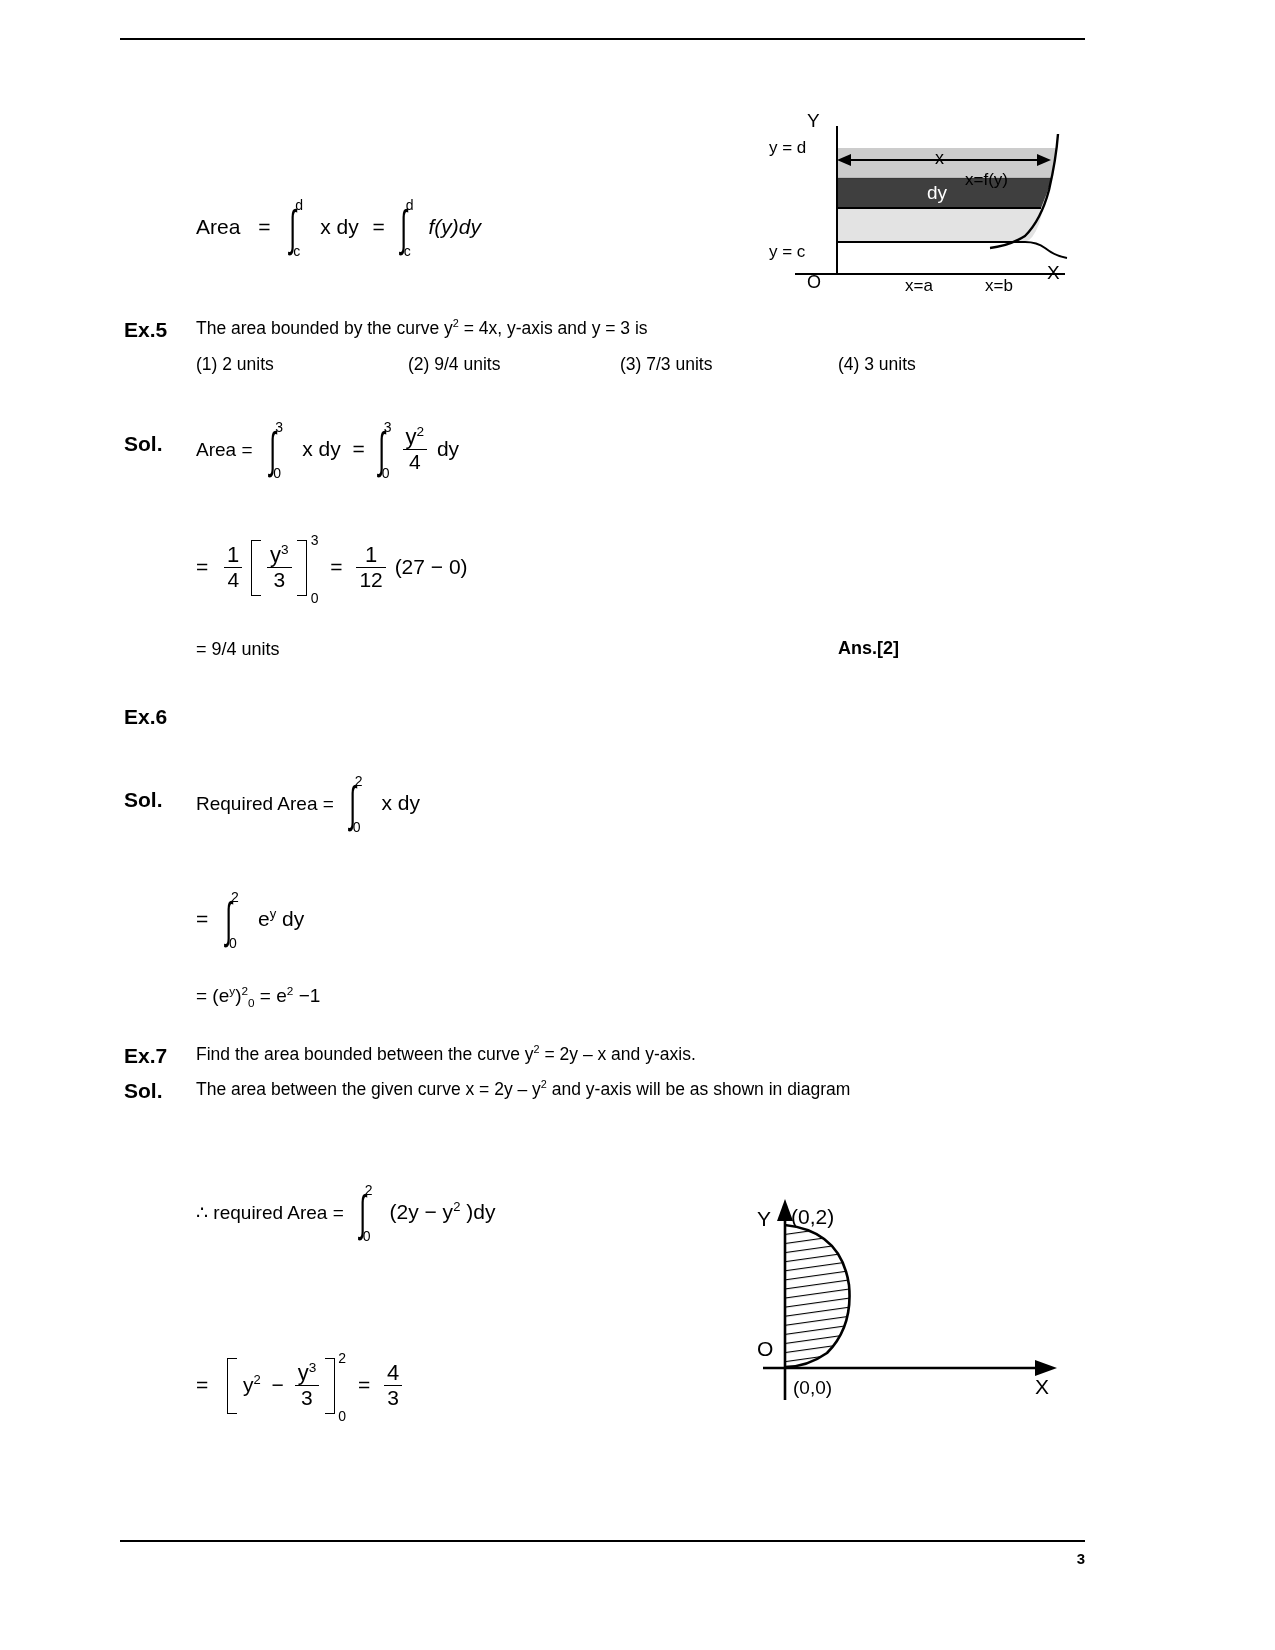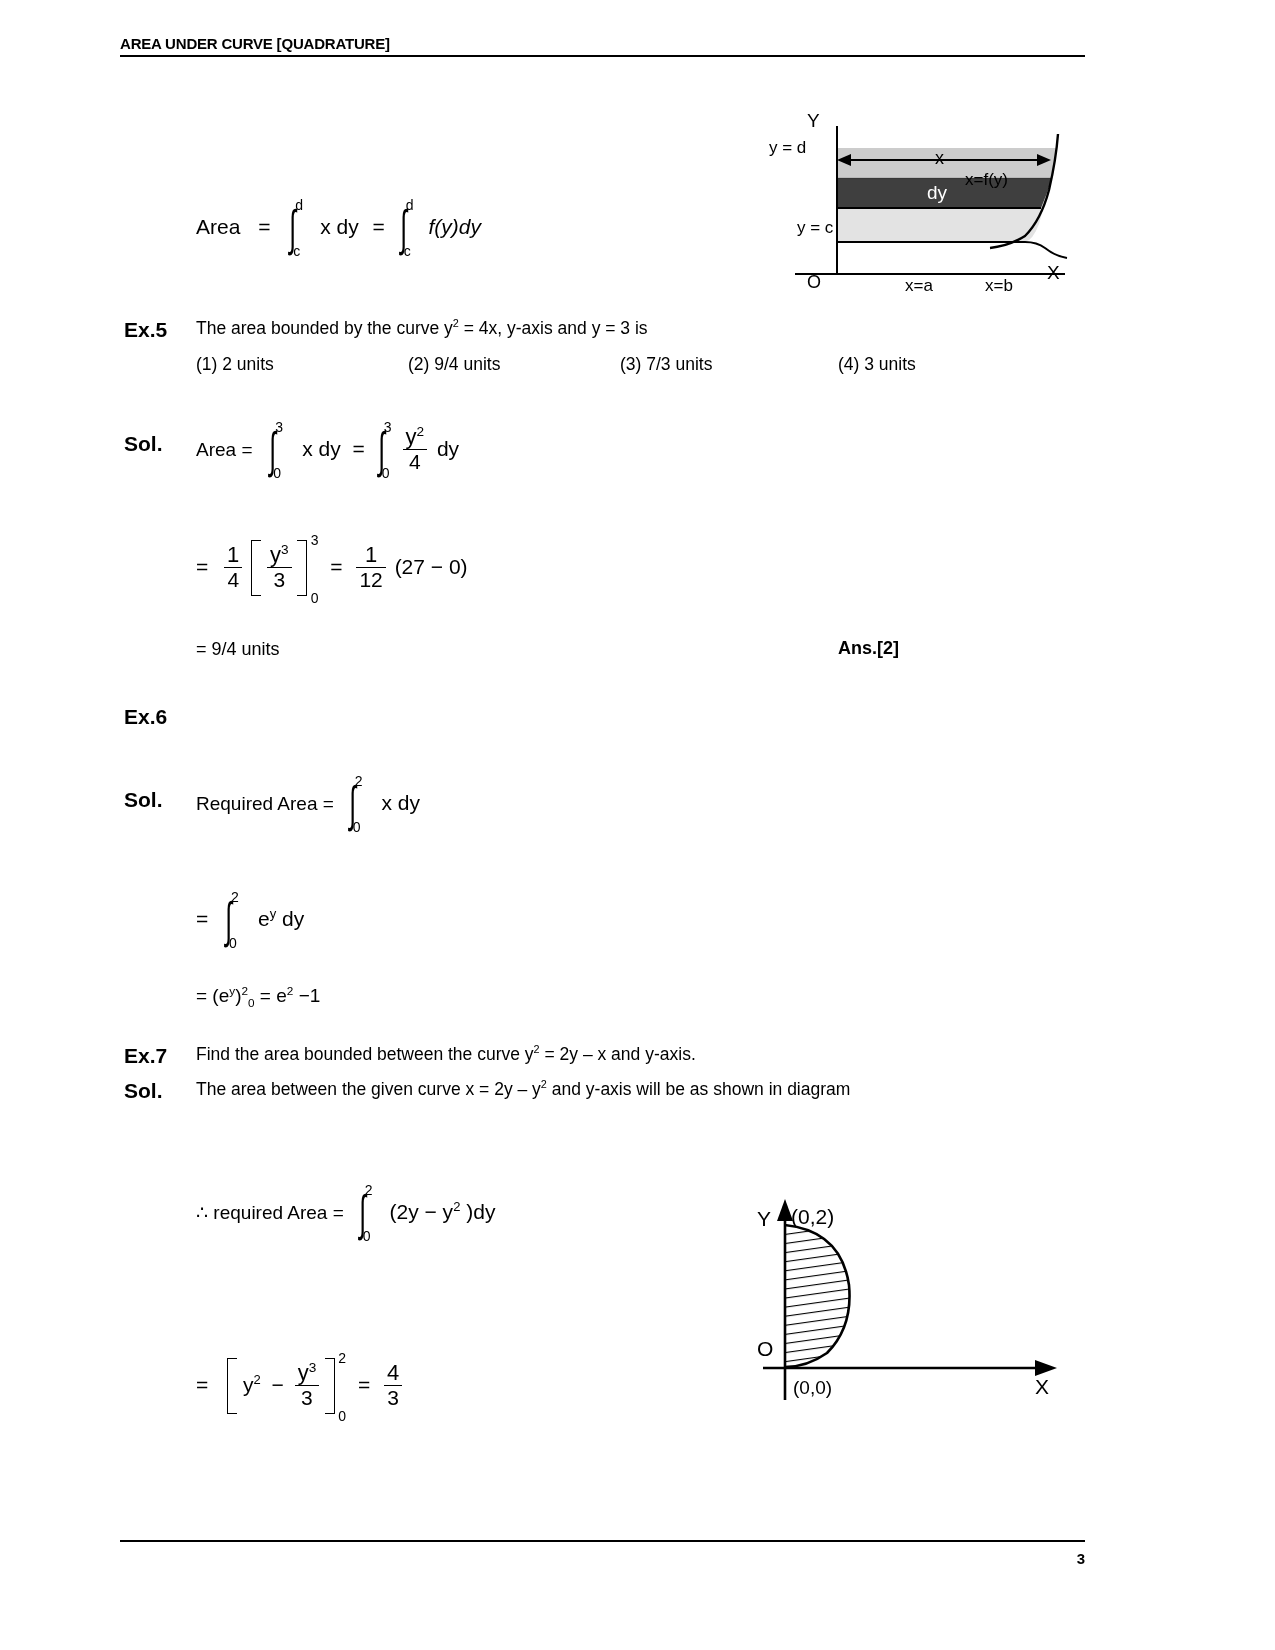--- a/index.html
+++ b/index.html
@@ -157,21 +157,20 @@
   .fig2 { position: absolute; left: 745px; top: 1185px; width: 330px; height: 240px; }
 
   .fig-cap { position: absolute; font-size: 17px; white-space: nowrap; }
 </style>
 </head>
 <body>
 
 <div class="page">
 
   <div class="header">
-    <div class="header-title">AREA UNDER CURVE [QUADRATURE]</div>
     <div class="header-rule"></div>
   </div>
 
 
   <div class="math" style="left:196px; top:200px;">
     <span>Area</span>
     <span style="padding:0 12px;">=</span>
     <span class="intg">
       <span class="up">d</span>
       <span class="sym">∫</span>
@@ -210,21 +209,21 @@
 
       <line x1="70" y1="48" x2="268" y2="48" stroke="#000" stroke-width="2"></line>
       <polygon points="62,48 76,42 76,54" fill="#000"></polygon>
       <polygon points="276,48 262,42 262,54" fill="#000"></polygon>
     </svg>
 
     <div class="fig-cap" style="left:32px; top:-2px; font-size:19px;">Y</div>
     <div class="fig-cap" style="left:272px; top:150px; font-size:19px;">X</div>
     <div class="fig-cap" style="left:32px; top:160px; font-size:18px;">O</div>
     <div class="fig-cap" style="left:-6px; top:26px;">y = d</div>
-    <div class="fig-cap" style="left:-6px; top:106px;margin-left:28px;">y = c</div>
+    <div class="fig-cap" style="left:-6px; top:130px;">y = c</div>
     <div class="fig-cap" style="left:160px; top:36px; font-size:18px;">x</div>
     <div class="fig-cap" style="left:152px; top:70px; color:#ffffff; font-size:19px;">dy</div>
     <div class="fig-cap" style="left:190px; top:58px;">x=f(y)</div>
     <div class="fig-cap" style="left:130px; top:164px;">x=a</div>
     <div class="fig-cap" style="left:210px; top:164px;">x=b</div>
   </div>
 
   <div class="lbl" style="left:124px; top:318px;">Ex.5</div>
   <div class="txt" style="left:196px; top:318px;">
     <span>The area bounded by the curve y</span><sup>2</sup><span> = 4x, y-axis and y = 3 is</span>

